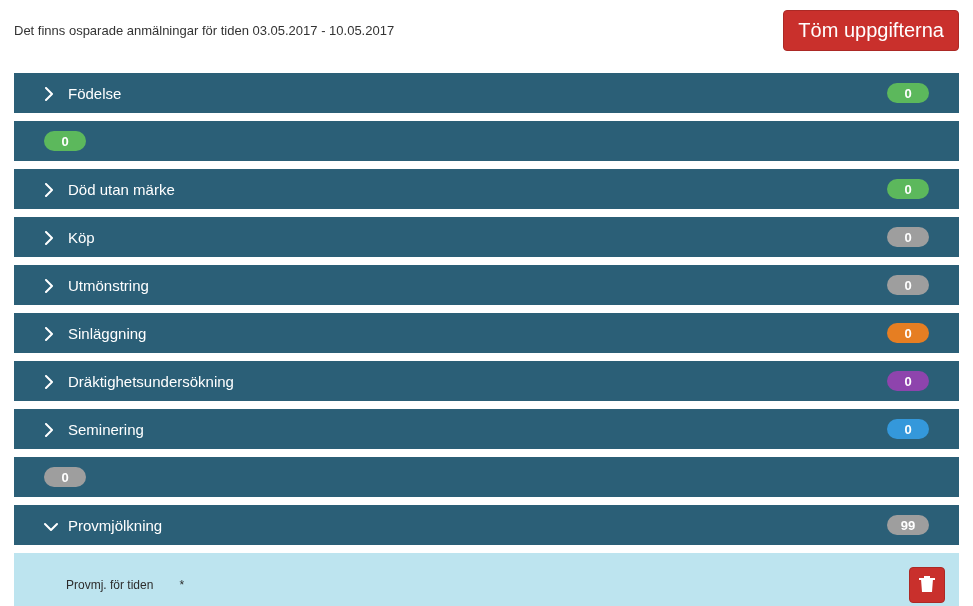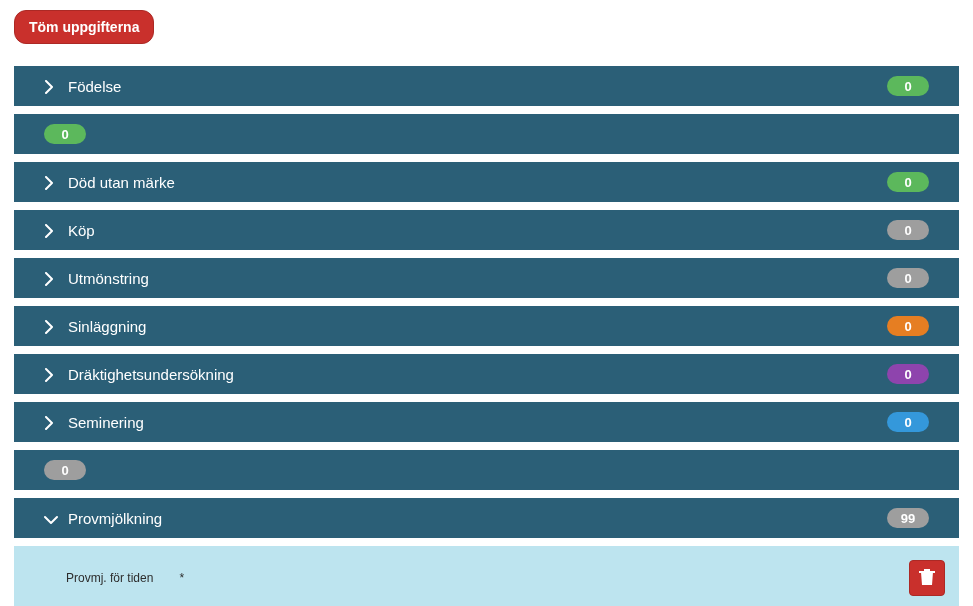--- a/index.html
+++ b/index.html
@@ -16,26 +16,25 @@
       justify-content: space-between;
       align-items: center;
       margin-bottom: 22px;
     }
     .unsaved-msg {
       font-size: 13px;
       color: #333;
     }
     .btn {
       border: none;
-      border-radius: 12px;
+      border-radius: 4px;
       padding: 8px 14px;
-      font-size: 14px;
+      font-size: 20px;
       cursor: pointer;
       color: #fff;
-      font-weight: bold;
     }
     .btn-danger {
       background: #c9302c;
       border: 1px solid #ac2925;
     }
     .btn-icon {
       border-radius: 4px;
       width: 36px;
       height: 36px;
       display: flex;
@@ -105,20 +104,21 @@
       align-items: flex-end;
       gap: 26px;
       font-size: 12px;
       color: #2d2d2d;
     }
   </style>
 </head>
 <body>
 
 <div class="header-row">
+  <div class="unsaved-msg">Det finns osparade anmälningar för tiden 03.05.2017 - 10.05.2017</div>
   <button class="btn btn-danger">Töm uppgifterna</button>
 </div>
 
 <div class="accordion">
 
   <div class="acc-item">
     <div class="acc-left">
       <span class="chev">
         <svg width="10" height="14" viewBox="0 0 10 14">
             <path d="M2 1 L8 7 L2 13" stroke="#fff" stroke-width="2" fill="none" stroke-linecap="round" stroke-linejoin="round"></path>

